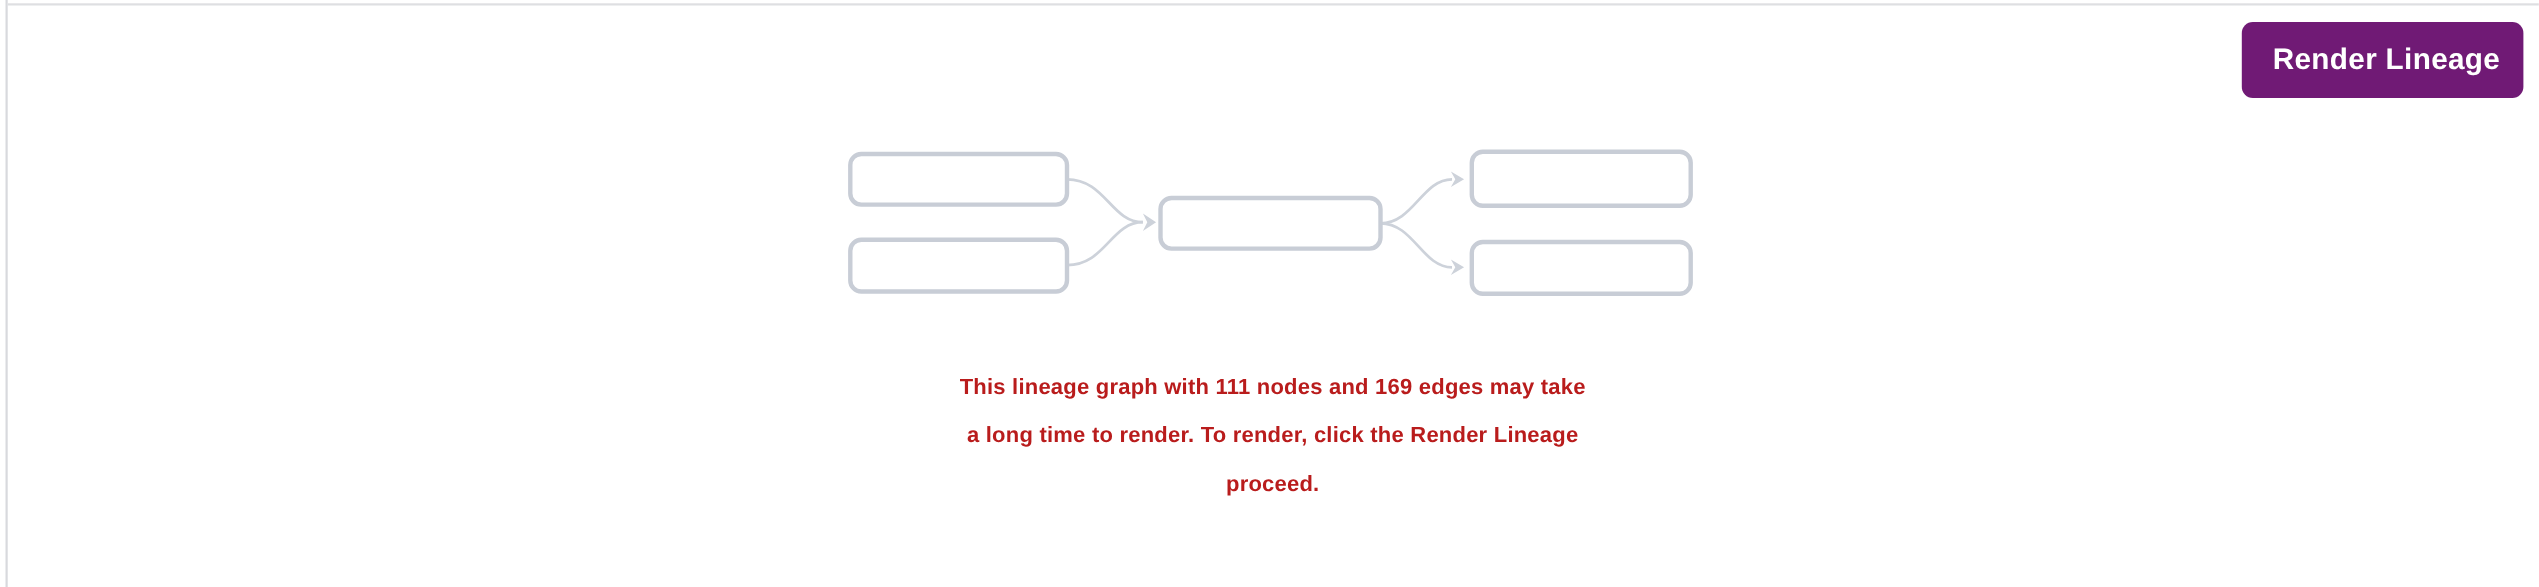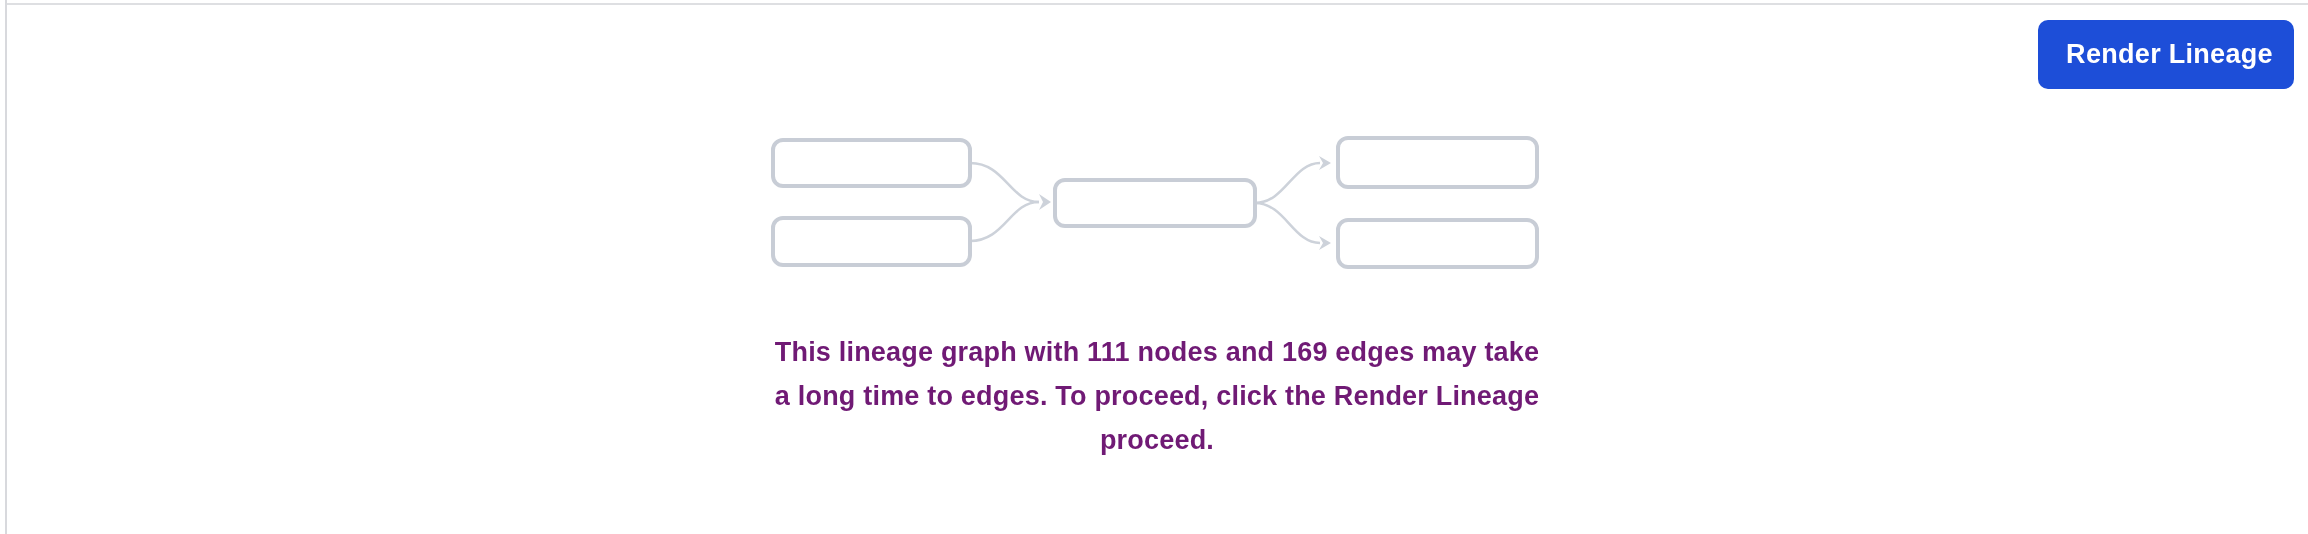--- a/index.html
+++ b/index.html
@@ -21,21 +21,21 @@
   .top-border {
     position: absolute;
     left: 7px; top: 3px; right: 0;
     height: 2px;
     background: #dedfe2;
   }
   .render-btn {
     position: absolute;
     left: 2038px; top: 20px;
     width: 256px; height: 69px;
-    background: #1d4ed8;
+    background: #701a75;
     color: #ffffff;
     border: none;
     border-radius: 10px;
     font-family: "Liberation Sans", sans-serif;
     font-size: 27px;
     font-weight: 700;
     letter-spacing: 0.3px;
     cursor: pointer;
     display: flex;
     align-items: center;
@@ -45,24 +45,24 @@
   .illustration {
     position: absolute;
     left: 765px; top: 130px;
     width: 780px; height: 145px;
   }
   .message {
     position: absolute;
     left: 747px; top: 330px;
     width: 820px;
     text-align: center;
-    font-size: 27px;
+    font-size: 20px;
     font-weight: 700;
     line-height: 44px;
-    color: #701a75;
+    color: #b91c1c;
     letter-spacing: 0.2px;
   }
 </style>
 </head>
 <body>
 
 <div class="left-divider"></div>
 <div class="top-border"></div>
 
 <button class="render-btn">Render Lineage</button>
@@ -88,15 +88,15 @@
       <rect x="8" y="88" width="197" height="47" rx="10"></rect>
       <rect x="290" y="50" width="200" height="46" rx="10"></rect>
       <rect x="573" y="8" width="199" height="49" rx="10"></rect>
       <rect x="573" y="90" width="199" height="47" rx="10"></rect>
     </g>
   </svg>
 </div>
 
 <div class="message">
   <div>This lineage graph with 111 nodes and 169 edges may take</div>
-  <div>a long time to edges. To proceed, click the Render Lineage</div>
+  <div>a long time to render. To render, click the Render Lineage</div>
   <div>proceed.</div>
 </div>
 
 </body></html>

